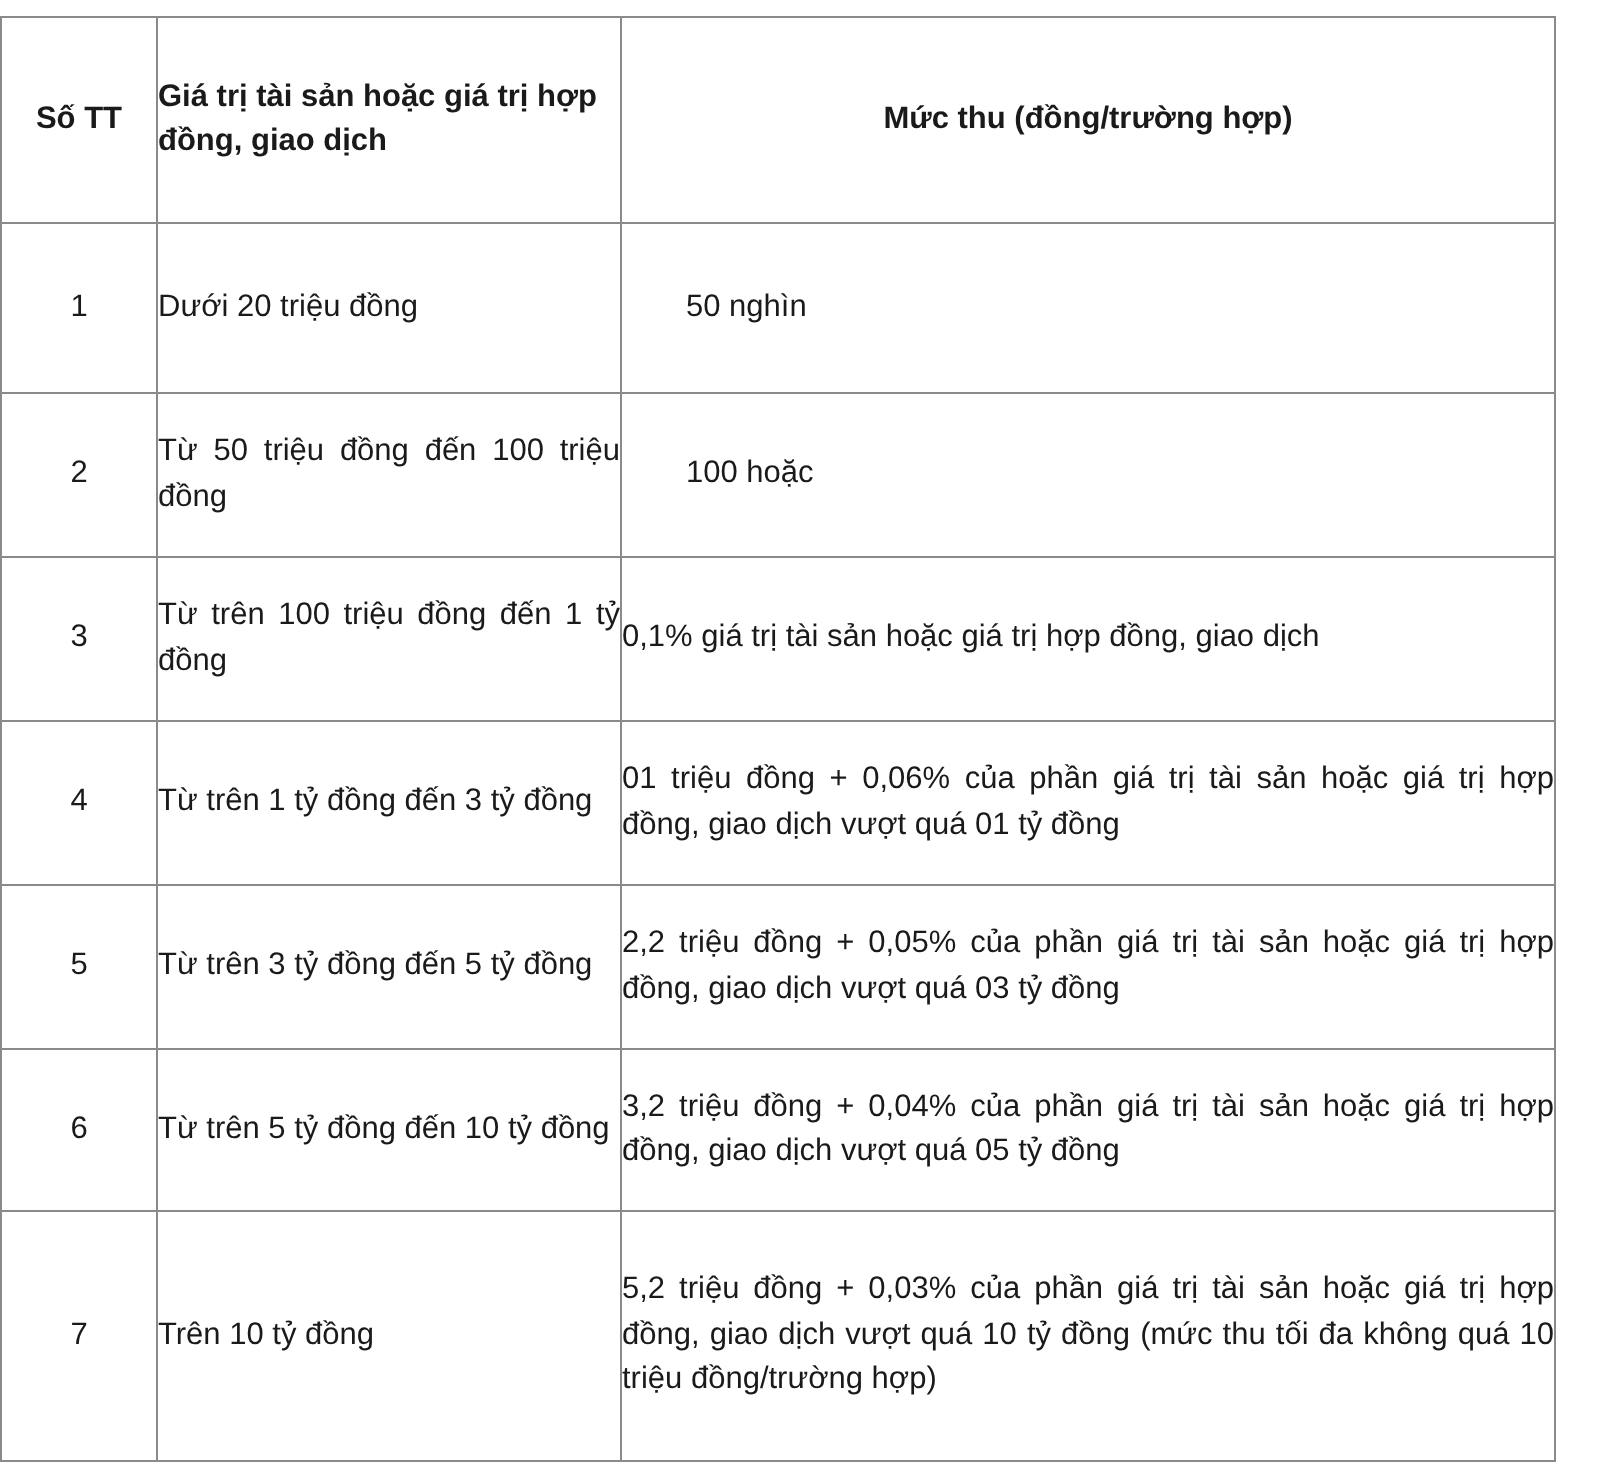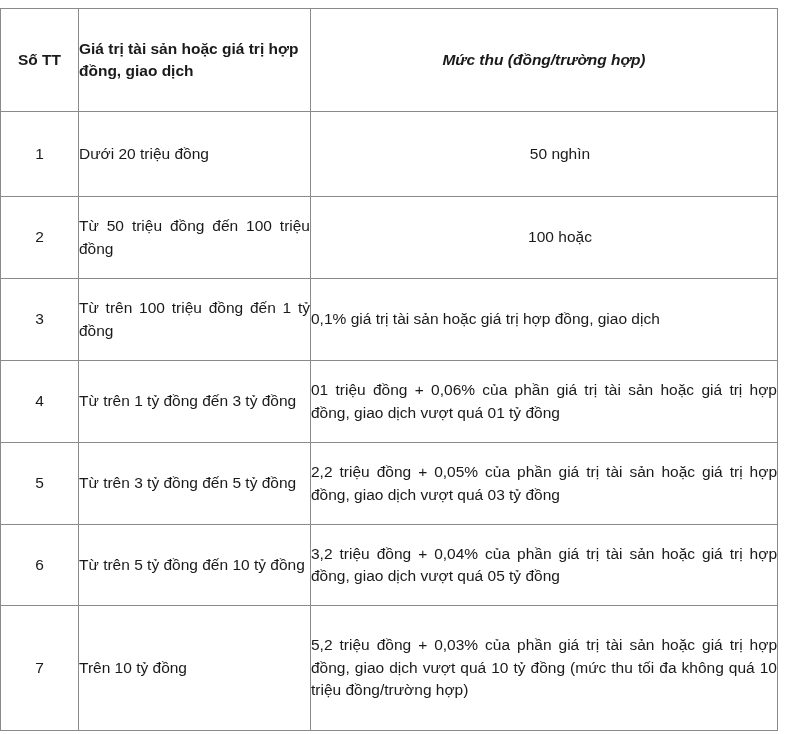--- a/index.html
+++ b/index.html
@@ -60,21 +60,20 @@
   }
   .th-value {
     text-align: left;
     padding: 0 10px 0 14px;
     line-height: 1.5;
   }
   .th-fee {
     text-align: center;
     padding: 0 10px;
     font-weight: normal;
-    font-style: italic;
   }
   .th-fee .fee-strong {
     font-weight: bold;
   }
 
   
   .cell-stt {
     text-align: center;
     vertical-align: middle;
   }
@@ -84,21 +83,20 @@
     padding: 0 12px 0 14px;
     vertical-align: middle;
     line-height: 1.5;
   }
   .cell-fee {
     padding: 0 10px 0 11px;
     vertical-align: middle;
     line-height: 1.52;
   }
   .cell-fee.align-center {
-    text-align: center;
     padding-left: 32px;
   }
   .cell-fee.align-justify {
     text-align: justify;
     text-align-last: left;
   }
 
   
   .row-h-84  td { height: 84px; }
   .row-h-81  td { height: 81px; }

